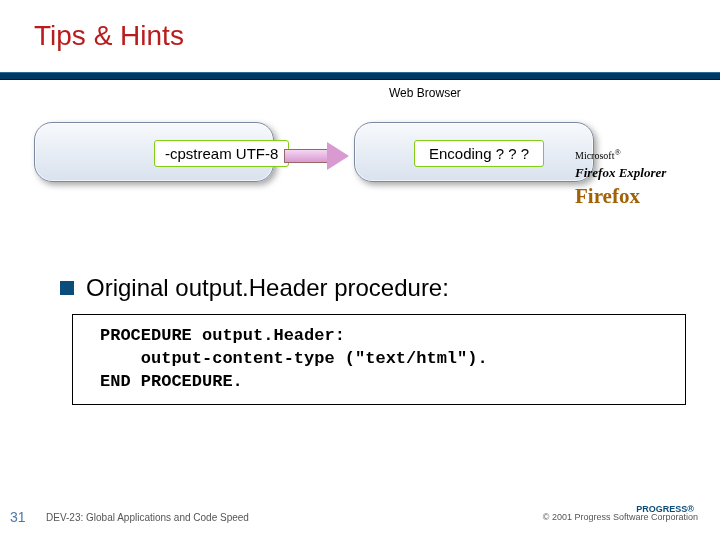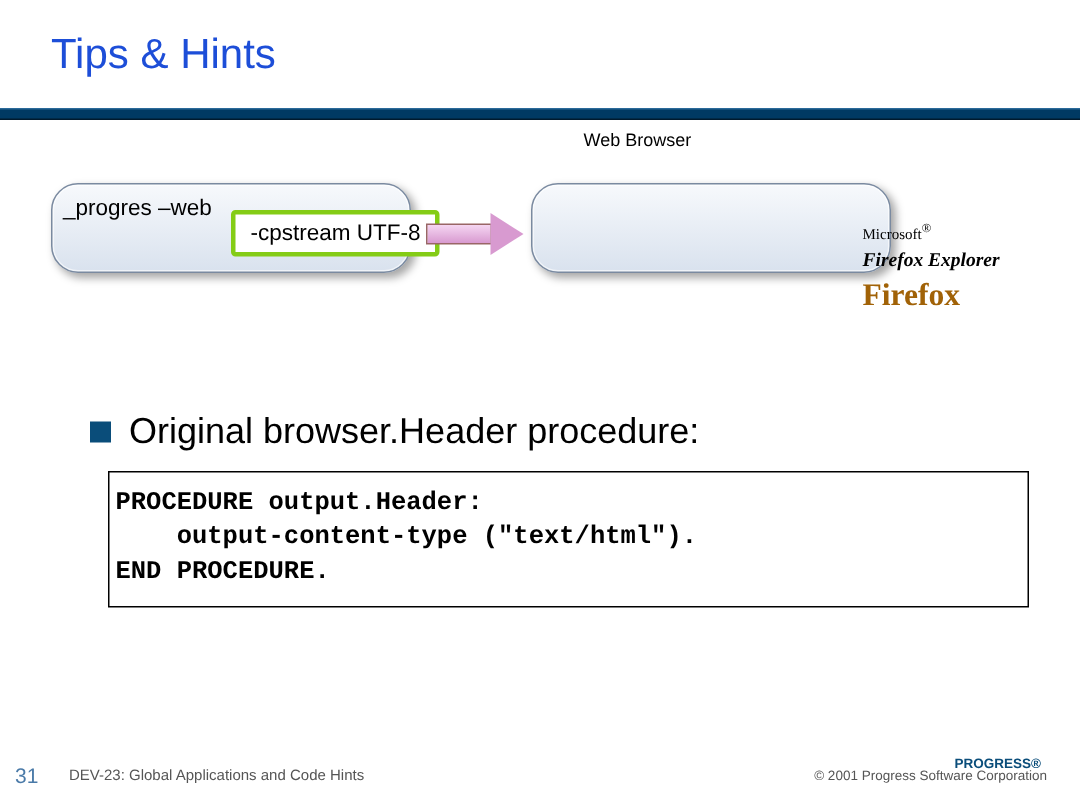--- a/index.html
+++ b/index.html
@@ -1,20 +1,20 @@
 <!DOCTYPE html>
 <html><head>
 <meta charset="utf-8">
 <style>
   * { box-sizing: border-box; margin: 0; padding: 0; }
   html, body { width: 720px; height: 540px; font-family: Arial, Helvetica, sans-serif; background: #fff; color: #000; }
   .slide { width: 720px; height: 540px; position: relative; }
 
   .title-band { height: 72px; display: flex; align-items: center; padding-left: 34px; }
-  .title-band h1 { font-size: 28px; font-weight: 400; color: #1d4ed8; }
+  .title-band h1 { font-size: 28px; font-weight: 400; color: #b91c1c; }
 
   .blue-bar { height: 8px; background: #003a63; border-top: 1px solid #2a6a9a; border-bottom: 1px solid #001a2d; }
 
   .subtitle { padding: 10px 34px 0 34px; font-size: 22px; font-style: italic; color: #222; }
 
   .diagram { position: relative; margin: 24px 34px 0 34px; height: 120px; }
 
   .box {
     position: absolute;
     border-radius: 18px;
@@ -28,21 +28,21 @@
   .box-top-label {
     position: absolute; font-size: 12px; color: #000;
   }
   .box-top-label.right { left: 355px; top: -18px; }
   .inner-label {
     position: absolute; top: 26px; font-size: 15px; color: #000;
   }
   .inner-label.progres { left: 8px; }
   .inner-rect {
     position: absolute;
-    border: 3px solid #84cc16;
+    border: 1px solid #84cc16;
     border-radius: 3px;
     background: #fff;
     font-size: 15px;
     padding: 4px 10px;
     top: 36px;
   }
   .inner-rect.cp { left: 120px; }
   .inner-rect.enc { left: 380px; width: 130px; text-align: center; }
 
   .arrow {
@@ -68,21 +68,21 @@
   .logo-ws .web { background:#000; color:#fff; padding:1px 2px; font-weight:bold; font-size:12px; }
   .logo-ws .speed { font-weight:bold; font-size:12px; }
   .logo-ie { font-size: 13px; }
   .logo-ff { color:#a16207; font-weight:bold; font-size: 21px; }
   .logo-ws-small { position:absolute; left: 78px; top: 156px; }
 
   .bullet-row { margin: 50px 34px 0 60px; display: flex; align-items: center; gap: 12px; }
   .bullet-sq { width: 14px; height: 14px; background: #0a4d7a; flex: none; }
   .bullet-text { font-size: 24px; }
 
-  .code-box { margin: 12px 34px 0 72px; border: 1px solid #000; padding: 10px 4px; font-family: "Courier New", monospace; font-size: 17px; font-weight: bold; line-height: 1.35; white-space: pre; }
+  .code-box { margin: 12px 34px 0 72px; border: 1px solid #000; padding: 10px 27px; font-family: "Courier New", monospace; font-size: 17px; font-weight: bold; line-height: 1.35; white-space: pre; }
 
   .footer { position: absolute; left: 0; bottom: 0; width: 100%; height: 40px; display: flex; align-items: center; justify-content: space-between; padding: 0 22px 6px 10px; }
   .page-num { font-size: 14px; color: #4a7aa8; width: 30px; }
   .foot-title { font-size: 10px; color: #555; flex: 1; padding-left: 6px; }
   .copyright { font-size: 9px; color: #555; }
 
   .ex-logo { position: absolute; right: 26px; bottom: 26px; text-align: center; }
   .ex-logo .prog { font-size: 9px; color: #0a4d7a; font-weight:bold; }
   .ex-logo .exch { font-size: 18px; color: #0a4d7a; font-weight: bold; letter-spacing: 0.5px; }
   .ex-logo .yr { font-size: 30px; color: rgba(50,120,170,0.28); font-weight: bold; position: absolute; right: -4px; bottom: -8px; font-style: italic; }
@@ -104,48 +104,48 @@
         <sup style="font-size:8px">®</sup>
       </span>
   </div>
 
   <div class="diagram">
     <div class="box-top-label right">Web Browser</div>
 
     <div class="box box-left"></div>
     <div class="box box-right"></div>
 
-    <div class="inner-label progres">_progres –web</div>
     <div class="inner-rect cp">-cpstream UTF-8</div>
+    <div class="inner-rect enc">Encoding ? ? ?</div>
 
     <div class="arrow">
       <div class="arrow-body"></div>
       <div class="arrow-head"></div>
     </div>
   </div>
 
   <div class="logos">
     <div class="logo-ie">
       <span style="font-size:10px">Microsoft<sup>®</sup></span><br>
       <b style="font-style:italic">Firefox Explorer</b>
     </div>
     <div class="logo-ff">Firefox</div>
   </div>
 
   <div class="bullet-row">
     <div class="bullet-sq"></div>
-    <div class="bullet-text">Original browser.Header procedure:</div>
+    <div class="bullet-text">Original output.Header procedure:</div>
   </div>
 
   <div class="code-box">PROCEDURE output.Header:
     output-content-type ("text/html").
 END PROCEDURE.</div>
 
   <div class="ex-logo">
     <div class="prog">PROGRESS®</div>
   </div>
 
   <div class="footer">
     <div class="page-num">31</div>
-    <div class="foot-title">DEV-23: Global Applications and Code Hints</div>
+    <div class="foot-title">DEV-23: Global Applications and Code Speed</div>
     <div class="copyright">© 2001 Progress Software Corporation</div>
   </div>
 </div>
 
 </body></html>

